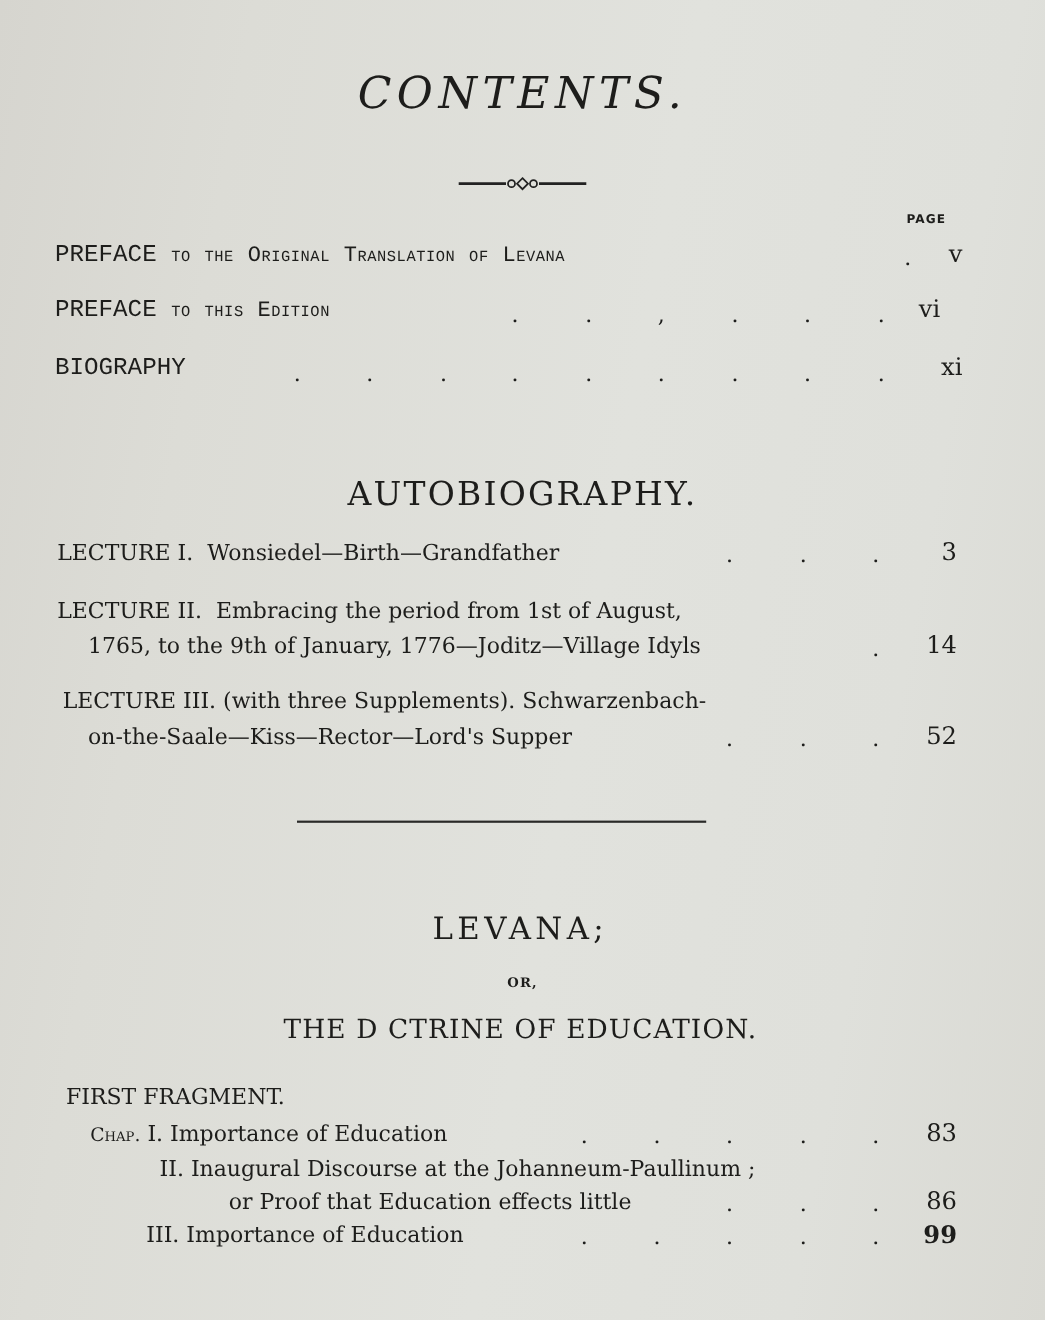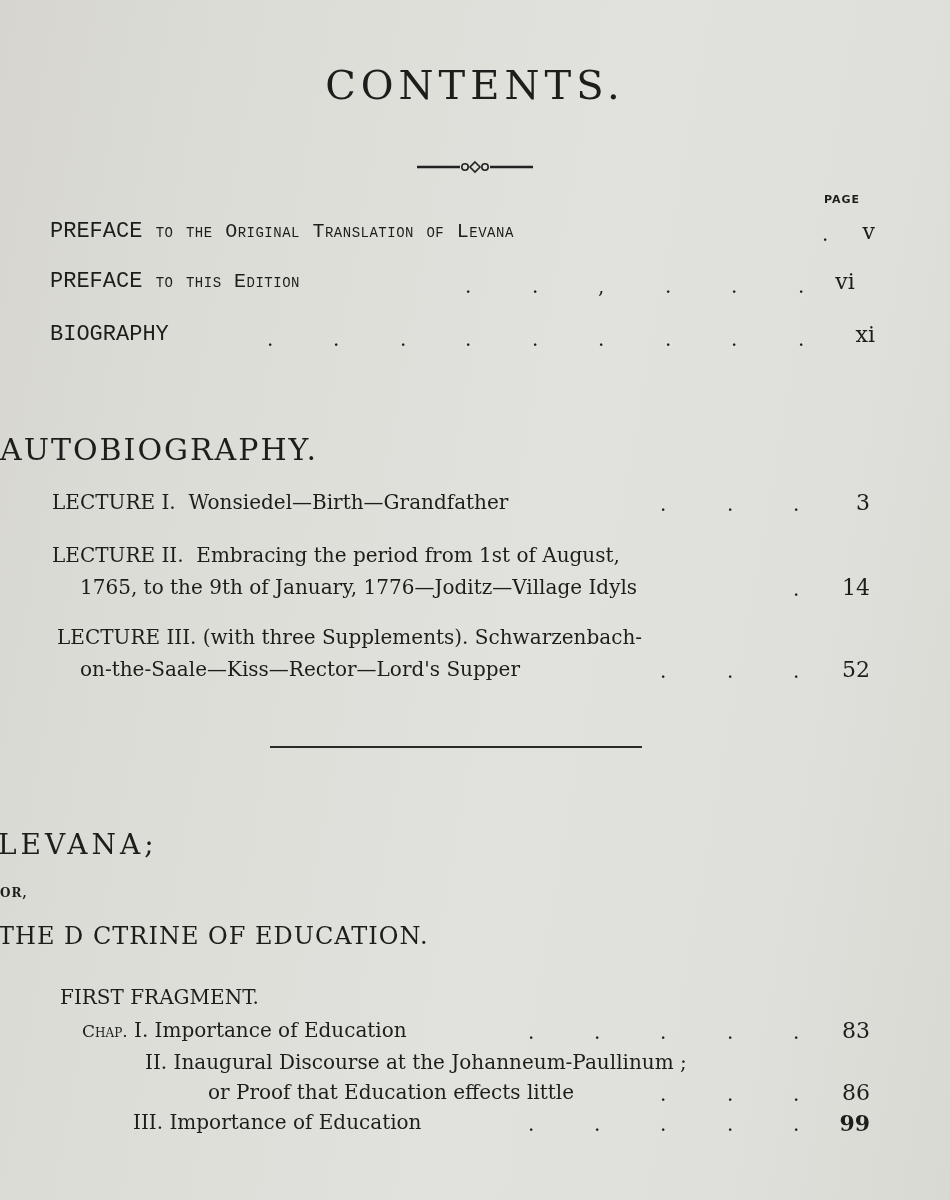--- a/index.html
+++ b/index.html
@@ -8,32 +8,32 @@
     background: linear-gradient(100deg, #d6d5cf 0%, #dcdcd6 20%, #e1e2dd 55%, #dfe0db 80%, #d9d9d3 100%);
     font-family: "DejaVu Serif", "Liberation Serif", serif;
     color: #1d1d1b;
     position: relative;
   }
   .page { position: absolute; left: 0; top: 0; width: 950px; height: 1200px; }
   .abs { position: absolute; white-space: nowrap; }
 
   .title {
     left: 0; width: 950px; text-align: center; top: 62px;
-    font-size: 40px; letter-spacing: 5px; font-weight: normal;
+    font-size: 40px; letter-spacing: 5px; font-weight: normal; font-style: italic;
   }
   .ornament { left: 415px; top: 160px; width: 120px; height: 14px; }
 
   .page-col-label { left: 824px; top: 193px; font-size: 11px; letter-spacing: 1px; font-weight: bold; font-family: "DejaVu Sans", sans-serif; }
 
   .entry { font-size: 22px; font-family: Liberation Mono, monospace; }
   .sc { font-size: 16px; letter-spacing: 0.5px; }
   .pg { font-size: 22px; text-align: right; width: 60px; }
 
   .section-head {
-    left: 0; width: 950px; 
+    left: 0; width: 950px; text-align: center;
     font-size: 30px; letter-spacing: 2px;
   }
   .rule { left: 270px; top: 746px; width: 372px; height: 2px; background: #2a2a28; }
 
   .lecture { font-size: 20px; }
   .chap { font-size: 20px; }
   .dot { position: absolute; font-size: 20px; }
 </style>
 </head>
 <body>

